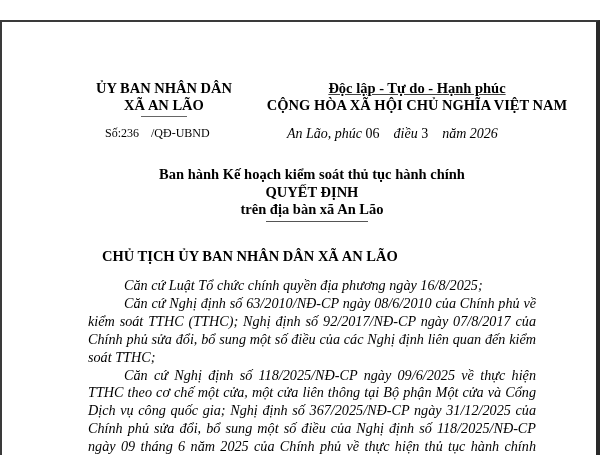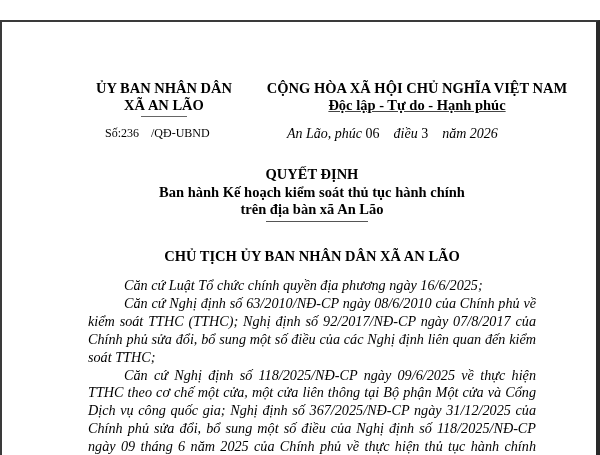--- a/index.html
+++ b/index.html
@@ -36,21 +36,21 @@
     .gap-m { display: inline-block; width: 14px; }
 
     .title-block {
       left: 100px; top: 144px; width: 420px; text-align: center;
       font-size: 14.5px; font-weight: bold; line-height: 17.5px;
     }
     .title-line { display: block; }
     .title-uline { width: 102px; height: 1px; background: #555; margin: 2px auto 0; transform: translateX(5px); }
 
     .chairman {
-      left: 100px; top: 226px; width: 420px; text-align: center;
+      left: 100px; top: 226px; width: 420px; text-align: left;
       font-size: 14.5px; font-weight: bold;
     }
 
     .body {
       position: absolute; left: 86px; top: 255px; width: 448px;
       font-size: 14.2px; font-style: italic; line-height: 17.9px;
     }
     .body p { margin: 0; text-align: justify; text-align-last: left; }
     .body p.indent { text-indent: 36px; }
     .body p.full { text-align-last: justify; }
@@ -60,45 +60,45 @@
 
 <div class="frame">
 
   <div class="abs left-head">
     <span class="title-line">ỦY BAN NHÂN DÂN</span>
     <span class="title-line">XÃ AN LÃO</span>
     <span class="uline" style="width:46px;"></span>
   </div>
 
   <div class="abs right-head">
+    <span class="title-line" style="text-decoration: underline; text-decoration-color:#444;">Độc lập - Tự do - Hạnh phúc</span>
     <span class="title-line">CỘNG HÒA XÃ HỘI CHỦ NGHĨA VIỆT NAM</span>
-    <span class="title-line" style="text-decoration: underline; text-decoration-color:#444;">Độc lập - Tự do - Hạnh phúc</span>
   </div>
 
   <div class="abs number-line">
     <span>Số:</span><span>236</span><span class="gap-s"></span><span>/QĐ-UBND</span>
   </div>
 
   <div class="abs date-line">
     <span class="italic">An Lão, phúc</span>
     <span>06</span><span class="gap-m"></span><span class="italic">điều</span>
     <span>3</span><span class="gap-m"></span><span class="italic">năm 2026</span>
   </div>
 
   <div class="abs title-block">
+    <span class="title-line">Ban hành Kế hoạch kiểm soát thủ tục hành chính</span>
     <span class="title-line">QUYẾT ĐỊNH</span>
-    <span class="title-line">Ban hành Kế hoạch kiểm soát thủ tục hành chính</span>
     <span class="title-line">trên địa bàn xã An Lão</span>
     <div class="title-uline"></div>
   </div>
 
   <div class="abs chairman">CHỦ TỊCH ỦY BAN NHÂN DÂN XÃ AN LÃO</div>
 
   <div class="body">
-    <p class="indent">Căn cứ Luật Tổ chức chính quyền địa phương ngày 16/6/2025;</p>
+    <p class="indent">Căn cứ Luật Tổ chức chính quyền địa phương ngày 16/8/2025;</p>
     <p class="indent full">Căn cứ Nghị định số 63/2010/NĐ-CP ngày 08/6/2010 của Chính phủ về</p>
     <p class="full">kiểm soát TTHC (TTHC); Nghị định số 92/2017/NĐ-CP ngày 07/8/2017 của</p>
     <p class="full">Chính phủ sửa đổi, bổ sung một số điều của các Nghị định liên quan đến kiểm</p>
     <p>soát TTHC;</p>
     <p class="indent full">Căn cứ Nghị định số 118/2025/NĐ-CP ngày 09/6/2025 về thực hiện</p>
     <p class="full">TTHC theo cơ chế một cửa, một cửa liên thông tại Bộ phận Một cửa và Cổng</p>
     <p class="full">Dịch vụ công quốc gia; Nghị định số 367/2025/NĐ-CP ngày 31/12/2025 của</p>
     <p class="full">Chính phủ sửa đổi, bổ sung một số điều của Nghị định số 118/2025/NĐ-CP</p>
     <p class="full">ngày 09 tháng 6 năm 2025 của Chính phủ về thực hiện thủ tục hành chính theo</p>
     <p class="full">cơ chế một cửa, một cửa liên thông tại Bộ phận Một cửa và Cổng Dịch vụ công</p>

